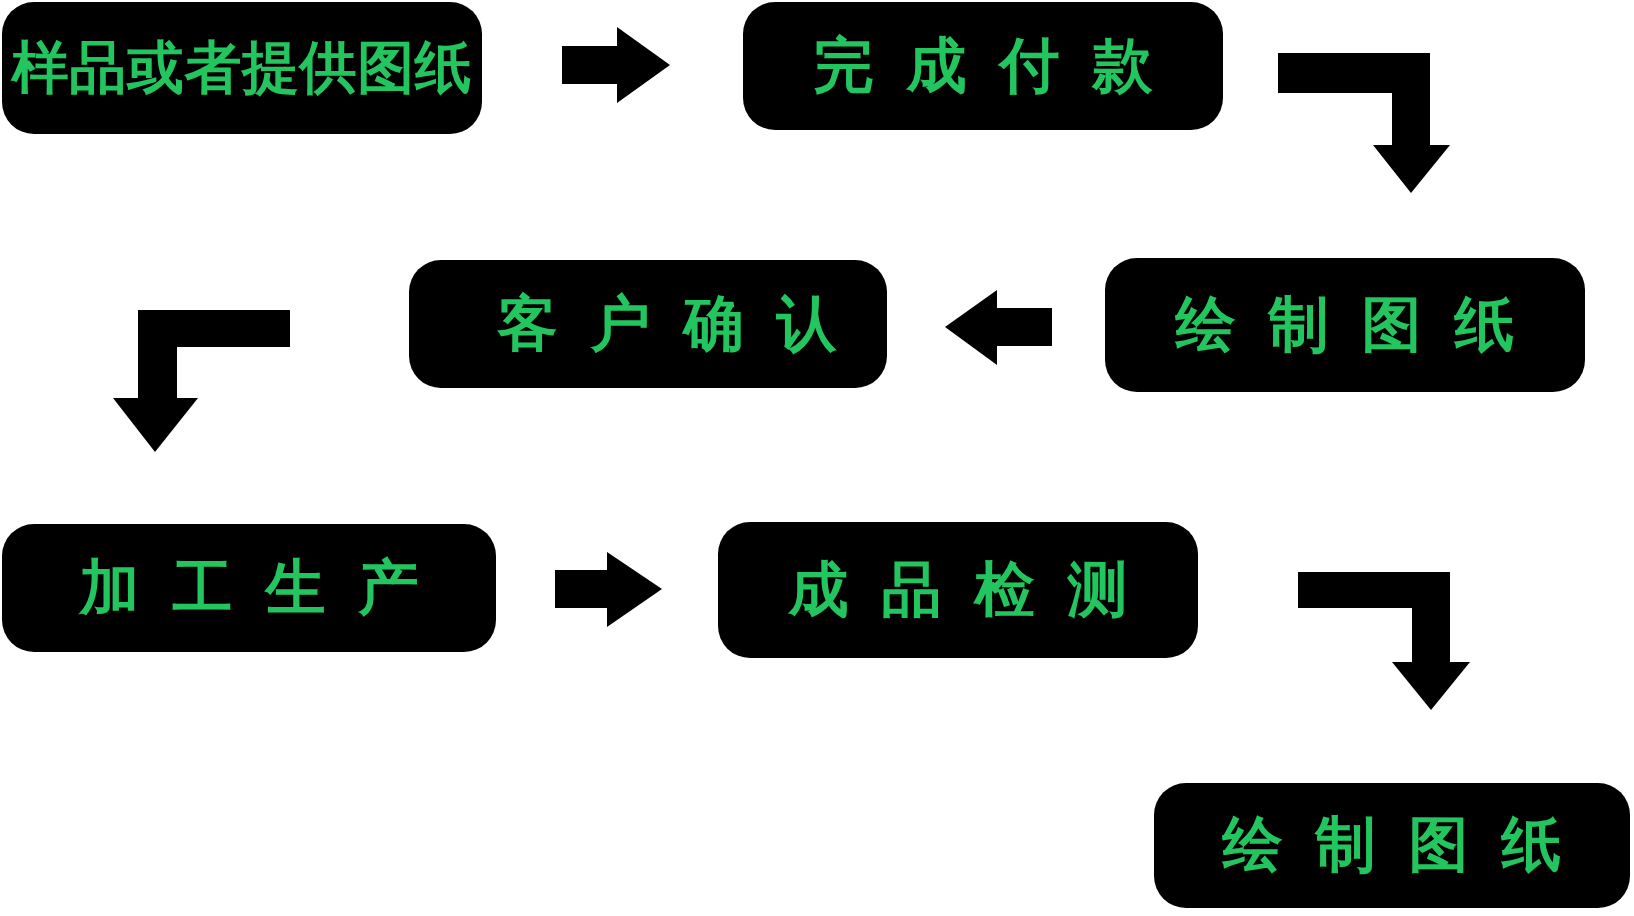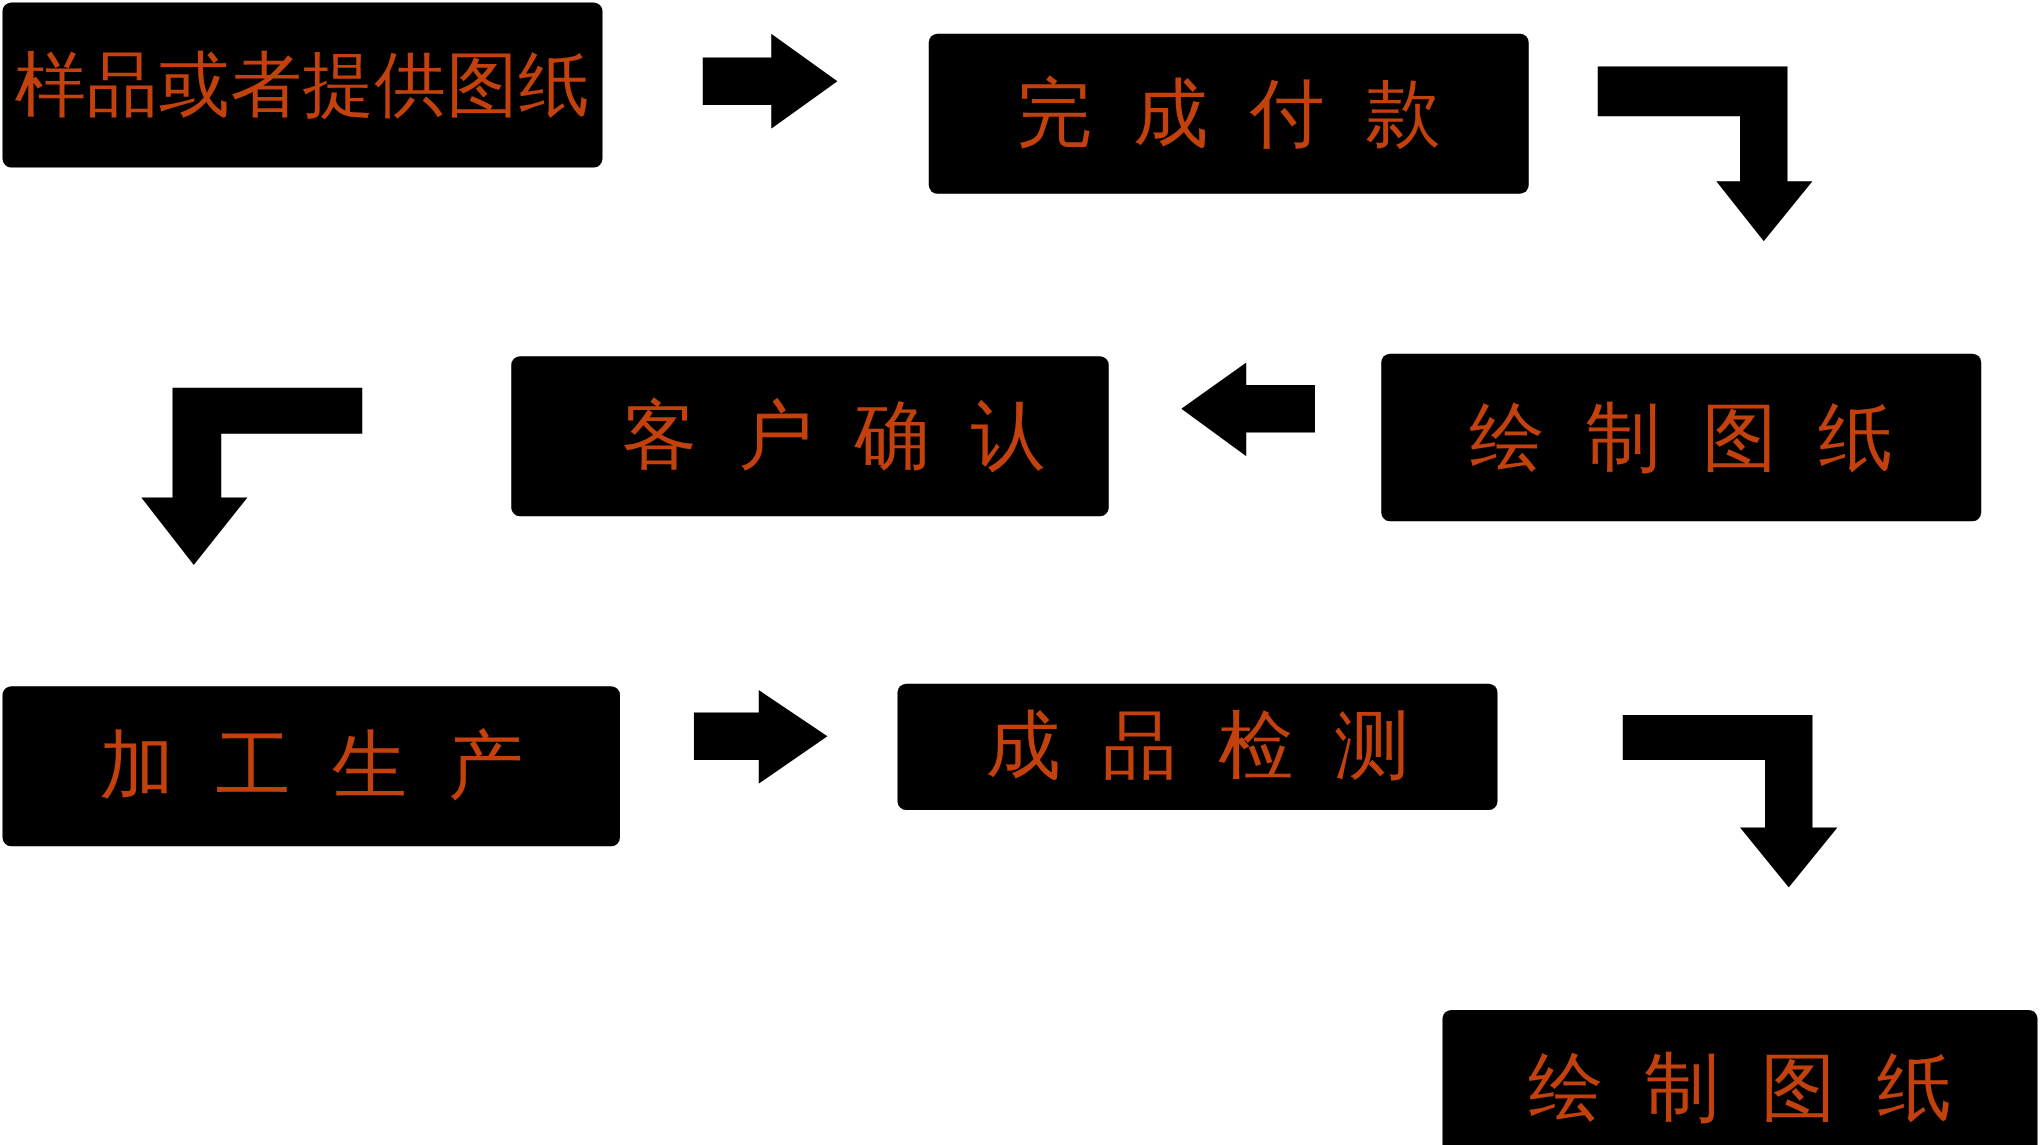--- a/index.html
+++ b/index.html
@@ -6,40 +6,40 @@
   body {
     width: 1634px; height: 916px;
     position: relative;
     background: #ffffff;
     overflow: hidden;
     font-family: "Liberation Sans", "DejaVu Sans", sans-serif;
   }
   .node {
     position: absolute;
     background: #000000;
-    color: #c2410c;
-    border-radius: 7px;
+    color: #22c55e;
+    border-radius: 32px;
     display: flex;
     align-items: center;
     justify-content: center;
     font-size: 60px;
-    font-weight: 400;
+    font-weight: 700;
     white-space: nowrap;
     box-sizing: border-box;
   }
   
-  .sp { letter-spacing: 0.55em; text-indent: 0.55em; margin-top: 25px; }
+  .sp { letter-spacing: 0.55em; text-indent: 0.55em; }
 
   
   #node-1 { left: 2px;    top: 2px;   width: 480px; height: 132px; font-size: 57px; letter-spacing: 0.01em; }
   #node-2 { left: 743px;  top: 2px;   width: 480px; height: 128px; }
   #node-3 { left: 1105px; top: 258px; width: 480px; height: 134px; }
   #node-4 { left: 409px;  top: 260px; width: 478px; height: 128px; padding-left: 38px; }
   #node-5 { left: 2px;    top: 524px; width: 494px; height: 128px; }
-  #node-6 { left: 718px;  top: 522px; width: 480px; height: 101px; }
+  #node-6 { left: 718px;  top: 522px; width: 480px; height: 136px; }
   #node-7 { left: 1154px; top: 783px; width: 476px; height: 125px; }
 
   .arrow { position: absolute; display: block; }
   .arrow polygon { fill: #000000; }
 
   #arrow-1 { left: 562px;  top: 27px;  }
   #arrow-2 { left: 1278px; top: 53px;  }
   #arrow-3 { left: 945px;  top: 290px; }
   #arrow-4 { left: 113px;  top: 310px; }
   #arrow-5 { left: 555px;  top: 552px; }

